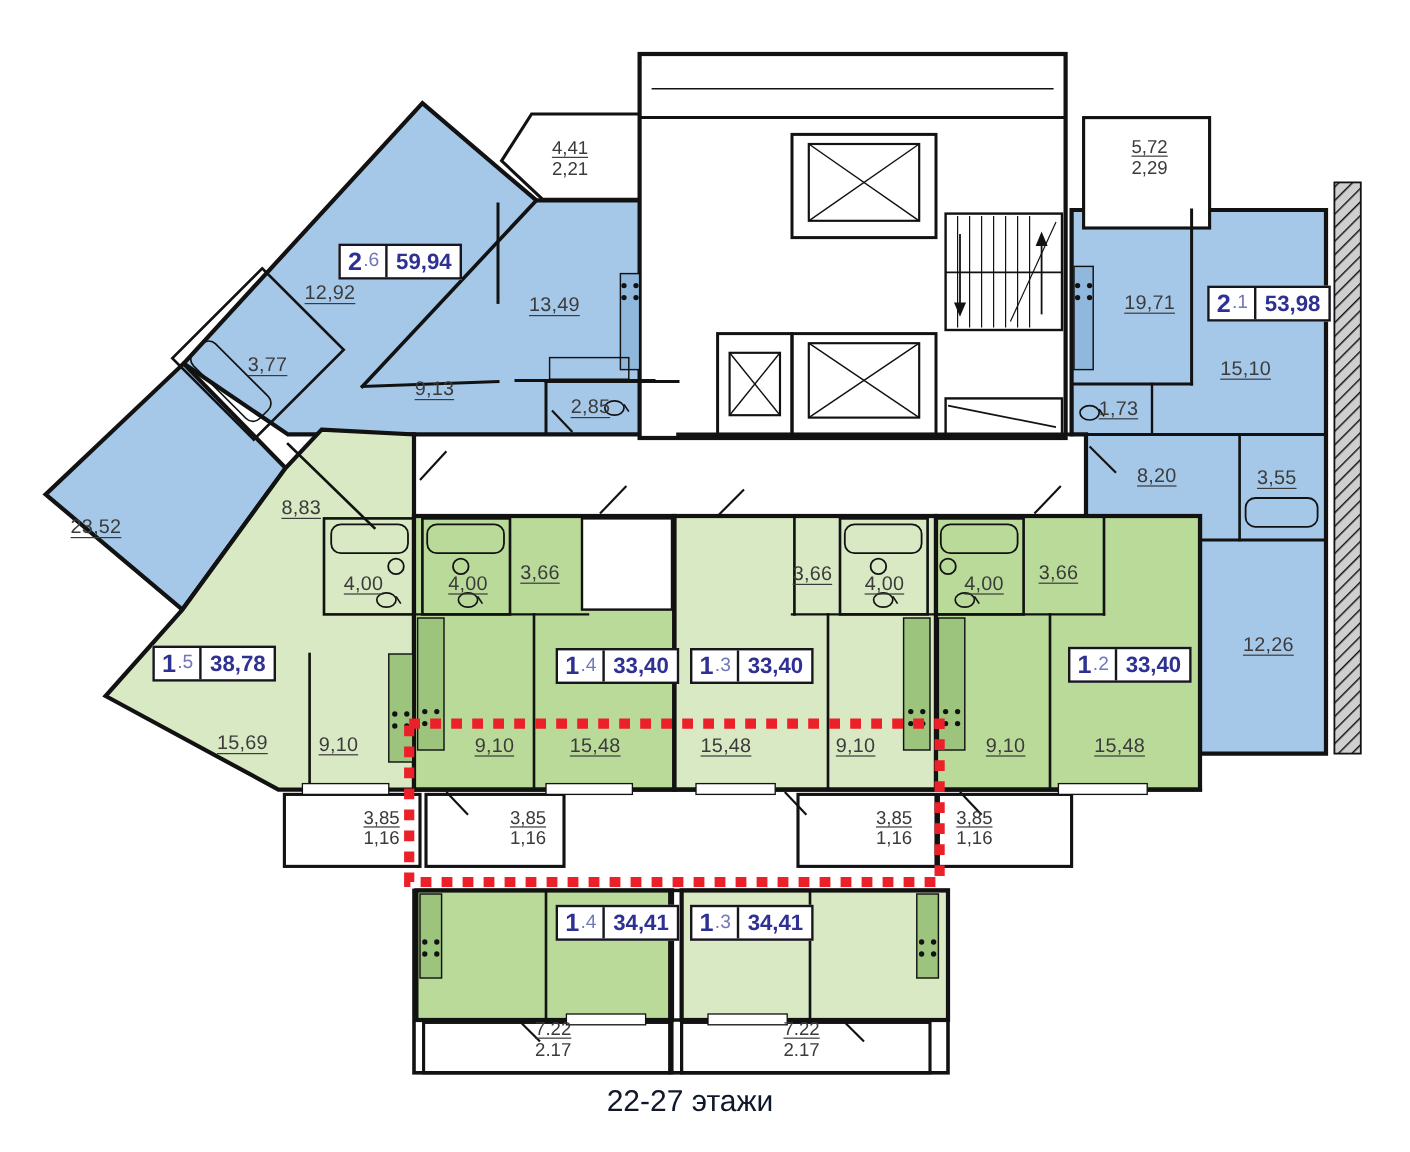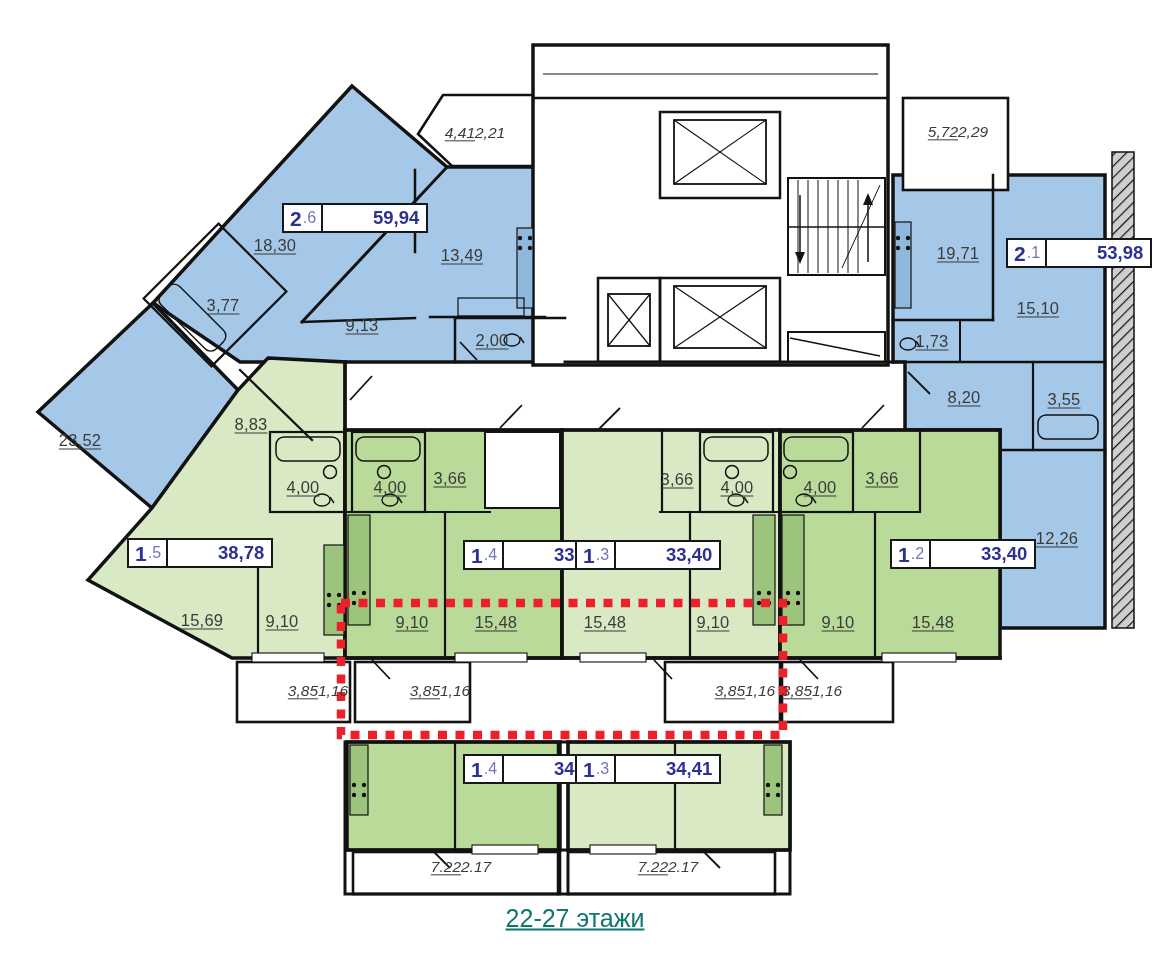--- a/index.html
+++ b/index.html
@@ -1,30 +1,30 @@
 <!DOCTYPE html>
 <html><head>
 <meta charset="utf-8">
 <style>
   html,body{margin:0;padding:0;background:#fff;}
   #plan{position:relative;width:1175px;height:960px;background:#fff;overflow:hidden;
         font-family:"Liberation Sans",sans-serif;}
   #plan svg{position:absolute;left:0;top:0;}
   .rm{position:absolute;transform:translate(-50%,-50%);font-size:16.5px;color:#3b3b3b;
       text-decoration:underline;text-underline-offset:3px;white-space:nowrap;letter-spacing:.2px;}
-  .bal{position:absolute;transform:translate(-50%,-50%);display:flex;flex-direction:row;
-       align-items:center;font-size:15.5px;color:#3b3b3b;line-height:1.12;white-space:nowrap;font-style:italic;}
+  .bal{position:absolute;transform:translate(-50%,-50%);display:flex;flex-direction:column;
+       align-items:center;font-size:15.5px;color:#3b3b3b;line-height:1.12;white-space:nowrap;}
   .bal .u{text-decoration:underline;text-underline-offset:2px;}
   .apt{position:absolute;display:inline-flex;align-items:center;background:#fff;
        border:2.5px solid #16161d;height:26px;box-sizing:content-box;}
   .apt .t{font-weight:bold;font-size:21px;color:#2e3192;padding-left:6px;line-height:1;}
   .apt .n{font-size:16px;color:#7277b8;padding:0 5px 0 1px;line-height:1;}
   .apt .sep{width:2px;align-self:stretch;background:#16161d;}
-  .apt .ar{font-size:18.5px;color:#2e3192;font-weight:600;padding:0 7px;line-height:1;margin-left:43px;}
-  .caption{position:absolute;transform:translate(-50%,-50%);font-size:25px;color:#0f766e;white-space:nowrap;text-decoration:underline;}
+  .apt .ar{font-size:18.5px;color:#2e3192;font-weight:600;padding:0 7px;line-height:1;}
+  .caption{position:absolute;transform:translate(-50%,-50%);font-size:25px;color:#0f172a;white-space:nowrap;}
 </style>
 </head>
 <body>
 
 <div id="plan">
 
 <svg width="1175" height="960" viewBox="0 0 1175 960">
   <defs>
     <pattern id="hatch" width="8" height="8" patternUnits="userSpaceOnUse" patternTransform="rotate(45)">
       <rect width="8" height="8" fill="#cfcfcf"></rect>
@@ -259,25 +259,25 @@
         <line x1="812" y1="497" x2="816" y2="503"></line>
     <ellipse cx="512" cy="340" rx="8" ry="6"></ellipse>
         <line x1="520" y1="337" x2="524" y2="343"></line>
     <ellipse cx="908" cy="344" rx="8" ry="6"></ellipse>
         <line x1="916" y1="341" x2="920" y2="347"></line>
   </g>
 
   <rect x="341" y="603" width="442" height="132" fill="none" stroke="#ec2028" stroke-width="8.5" stroke-dasharray="9 8.5"></rect>
 </svg>
 
-<div class="rm" style="left:275px;top:245px">18,30</div>
+<div class="rm" style="left:275px;top:245px">12,92</div>
 <div class="rm" style="left:223px;top:305px">3,77</div>
 <div class="rm" style="left:362px;top:325px">9,13</div>
 <div class="rm" style="left:462px;top:255px">13,49</div>
-<div class="rm" style="left:492px;top:340px">2,00</div>
+<div class="rm" style="left:492px;top:340px">2,85</div>
 <div class="rm" style="left:80px;top:440px">23,52</div>
 <div class="rm" style="left:958px;top:253px">19,71</div>
 <div class="rm" style="left:1038px;top:308px">15,10</div>
 <div class="rm" style="left:932px;top:341px">1,73</div>
 <div class="rm" style="left:964px;top:397px">8,20</div>
 <div class="rm" style="left:1064px;top:399px">3,55</div>
 <div class="rm" style="left:1057px;top:538px">12,26</div>
 <div class="rm" style="left:251px;top:424px">8,83</div>
 <div class="rm" style="left:202px;top:620px">15,69</div>
 <div class="rm" style="left:282px;top:621px">9,10</div>

